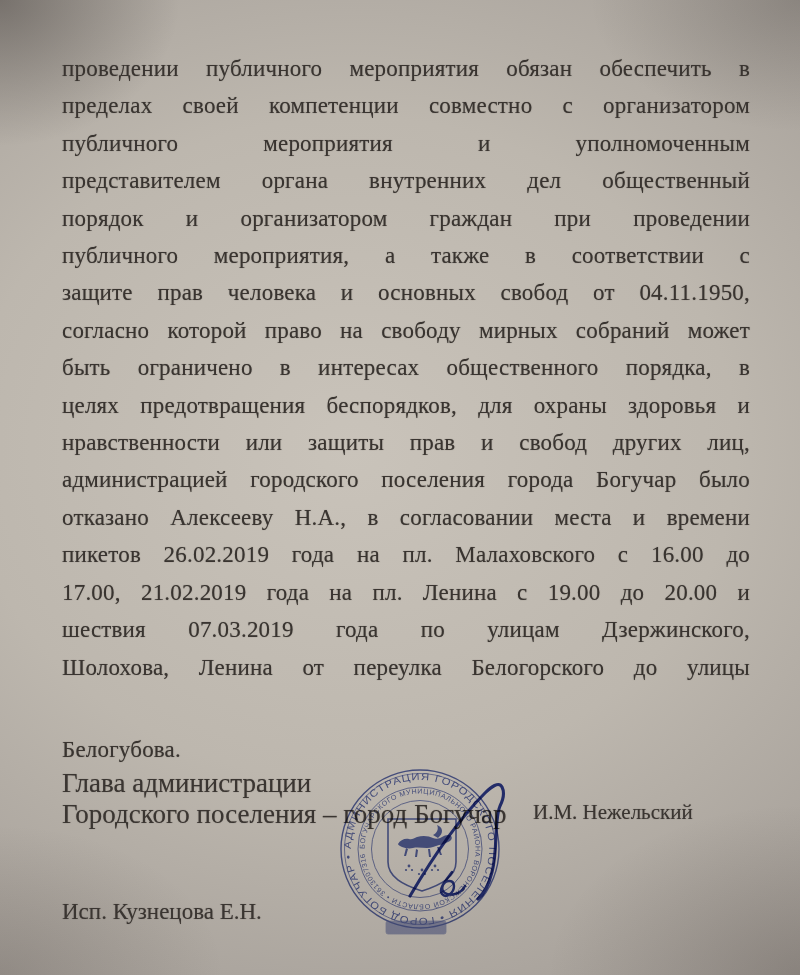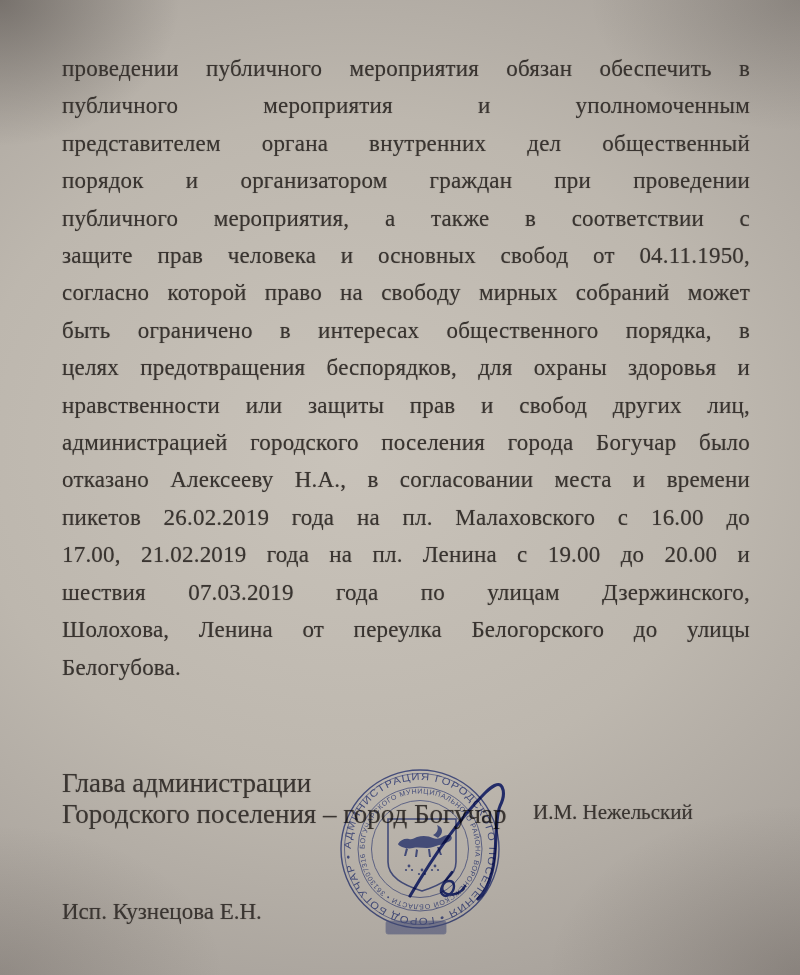--- a/index.html
+++ b/index.html
@@ -15,21 +15,21 @@
   }
   .page { position: absolute; inset: 0; }
 
   .body-text {
     position: absolute; left: 62px; top: 50px; width: 688px;
     font-size: 23px; line-height: 37.4px; color: #393430;
     letter-spacing: 0.2px;
     text-shadow: 0 0 1px rgba(57,52,48,0.55);
   }
   .body-text .line { text-align: justify; text-align-last: justify; }
-  .body-text .line:last-child { text-align-last: left; }
+  .body-text .line:last-child { text-align-last: left; margin-top: 45px; }
 
   .sig-left {
     position: absolute; left: 62px; top: 768px;
     font-size: 27px; line-height: 31px; color: #3a3531;
     text-shadow: 0 0 1px rgba(57,52,48,0.5);
   }
   .sig-name {
     position: absolute; left: 533px; top: 800px;
     font-size: 21px; color: #3a3531;
     text-shadow: 0 0 1px rgba(57,52,48,0.5);
@@ -54,20 +54,21 @@
 </style>
 </head>
 <body>
 
 <div class="page">
 
   <div class="body-text">
 
       <div class="line">проведении публичного мероприятия обязан обеспечить в</div>
 
+      <div class="line">пределах своей компетенции совместно с организатором</div>
 
       <div class="line">публичного мероприятия и уполномоченным</div>
 
       <div class="line">представителем органа внутренних дел общественный</div>
 
       <div class="line">порядок и организатором граждан при проведении</div>
 
       <div class="line">публичного мероприятия, а также в соответствии с</div>
 
 

